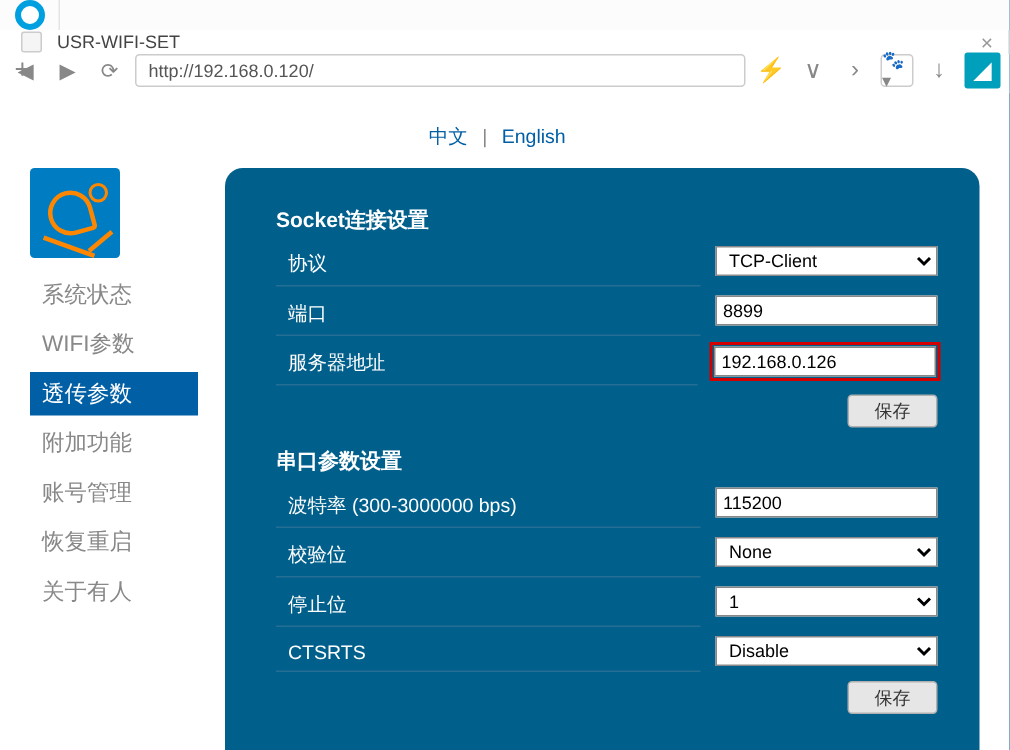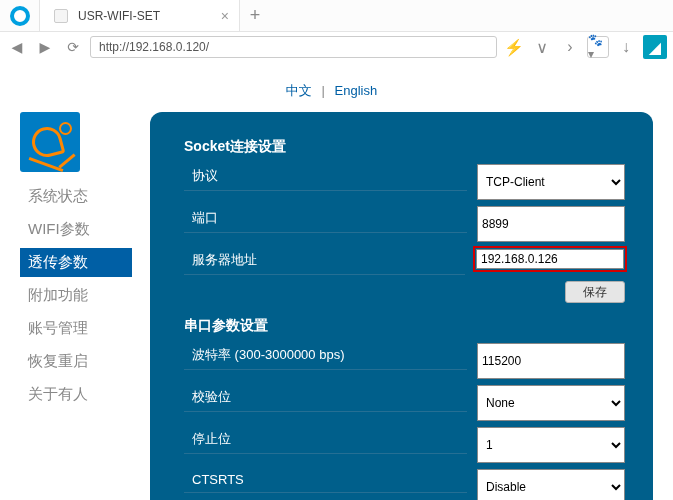--- a/index.html
+++ b/index.html
@@ -1,20 +1,20 @@
 <!DOCTYPE html>
 <html><head>
 <meta charset="utf-8">
 <style>
   * { margin: 0; padding: 0; box-sizing: border-box; font-family: Arial, "Microsoft YaHei", sans-serif; }
   body { width: 673px; height: 500px; background: #fff; overflow: hidden; }
 
   
   .chrome { height: 62px; border-bottom: 1px solid #ddd; }
-  .chrome-top { height: 32px; display: flex; align-items: stretch; background: #fcfcfc; border-bottom: 1px solid #e4e4e4; }
+  .chrome-top { height: 32px; display: flex; align-items: stretch; background: #fcfcfc; border-bottom: 1px solid #e4e4e4; flex-direction: column; }
   .chrome-icon-box { width: 40px; display:flex; align-items:center; justify-content:center; border-right:1px solid #e4e4e4; }
   .chrome-icon { width: 20px; height: 20px; border-radius: 50%; border: 4px solid #00a0e0; background: #fff; }
   .tab { display:flex; align-items:center; gap:10px; padding: 0 10px 0 14px; min-width: 200px; border-right:1px solid #e4e4e4; background:#fff; font-size:12px; color:#444;}
   .tab-fav { width:14px; height:14px; border:1px solid #ccc; background:#f5f5f5; border-radius:2px; }
   .tab-close { margin-left:auto; font-size:14px; color:#999; cursor:pointer; }
   .new-tab { width: 30px; display:flex; align-items:center; justify-content:center; color:#888; font-size:18px; cursor:pointer; }
   .chrome-bar { height:30px; display:flex; align-items:center; gap:6px; padding:0 6px; background:#fff; }
   .nav-btn { width:22px; height:22px; display:flex; align-items:center; justify-content:center; color:#888; font-size:14px; cursor:pointer; }
   .url { flex:1; height:22px; border:1px solid #ccc; border-radius:3px; font-size:12px; padding:0 8px; display:flex; align-items:center; color:#555; }
   .bar-icon { width:22px; height:22px; display:flex; align-items:center; justify-content:center; color:#888; border:1px solid transparent; }
@@ -36,21 +36,21 @@
   .logo span::before { content:""; position:absolute; right:-2px; top:-22px; width:0; height:20px; border-left:3px solid #ff8700; transform:rotate(30deg); }
 
   .menu-item { font-size:15px; color:#888; padding:5px 8px; margin-bottom:4px; cursor:pointer; }
   .menu-item.active { background:#005fa5; color:#fff; }
 
   .panel { flex:1; background:#005f8b; border-radius:12px; color:#fff; padding:18px 28px 24px 34px; font-size:13px; }
   .section-title { font-weight:bold; font-size:14px; margin:8px 0 8px 0; }
   .row { display:flex; align-items:flex-start; margin-bottom:6px; }
   .label { flex:1; padding-left:8px; font-size:13px; border-bottom:1px solid #256f94; padding-bottom:5px; padding-top:3px;}
   .field { width:148px; margin-left:10px; }
-  .field input, .field select { width:100%; height:36px; font-size:12px; padding:0 4px; border:1px solid #888; background:#fff; color:#000; }
+  .field input, .field select { width:100%; height:20px; font-size:12px; padding:0 4px; border:1px solid #888; background:#fff; color:#000; }
   .field.outlined { outline:2px solid #d40000; padding:1px; width:150px; }
   .field.outlined input { border:1px solid #888; height:20px; }
   .save-row { text-align:right; margin:6px 0 14px 0; }
   .save-btn { background:#e6e6e6; border:1px solid #b0b0b0; color:#333; font-size:12px; width:60px; height:22px; border-radius:3px; cursor:pointer; }
 </style>
 </head>
 <body>
 
 <div class="chrome">
   <div class="chrome-top">

